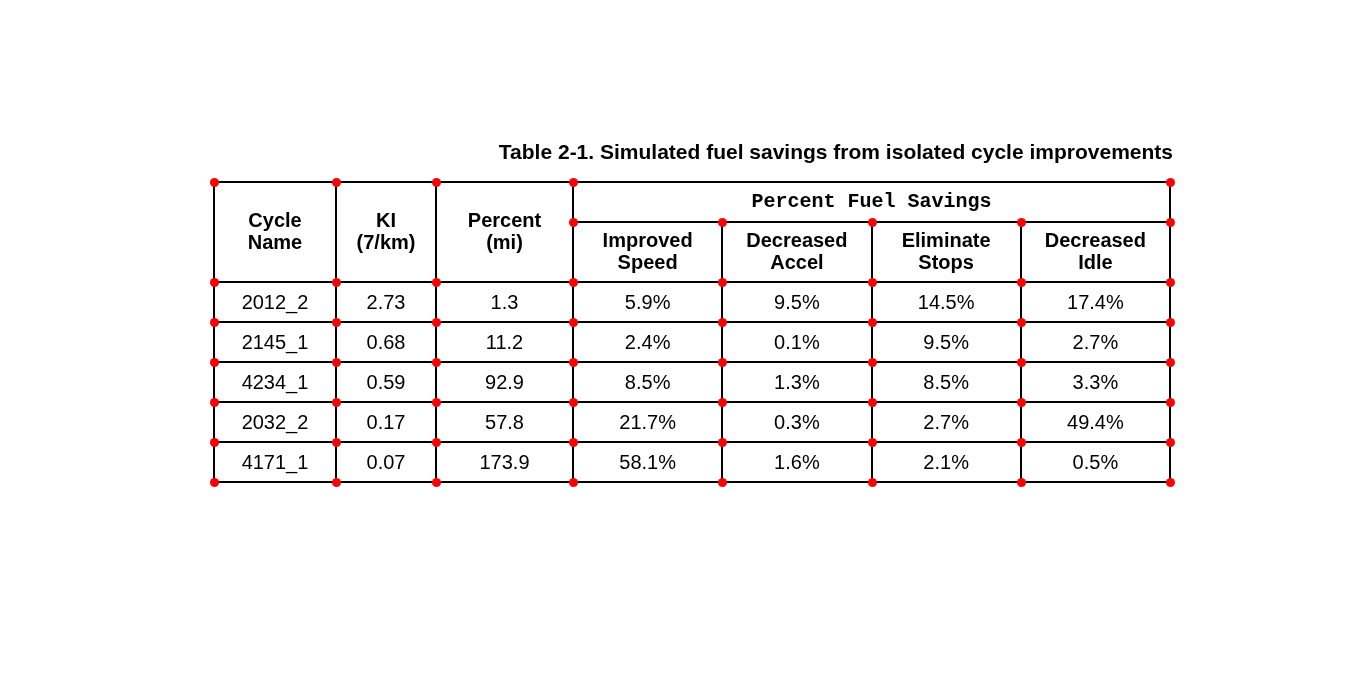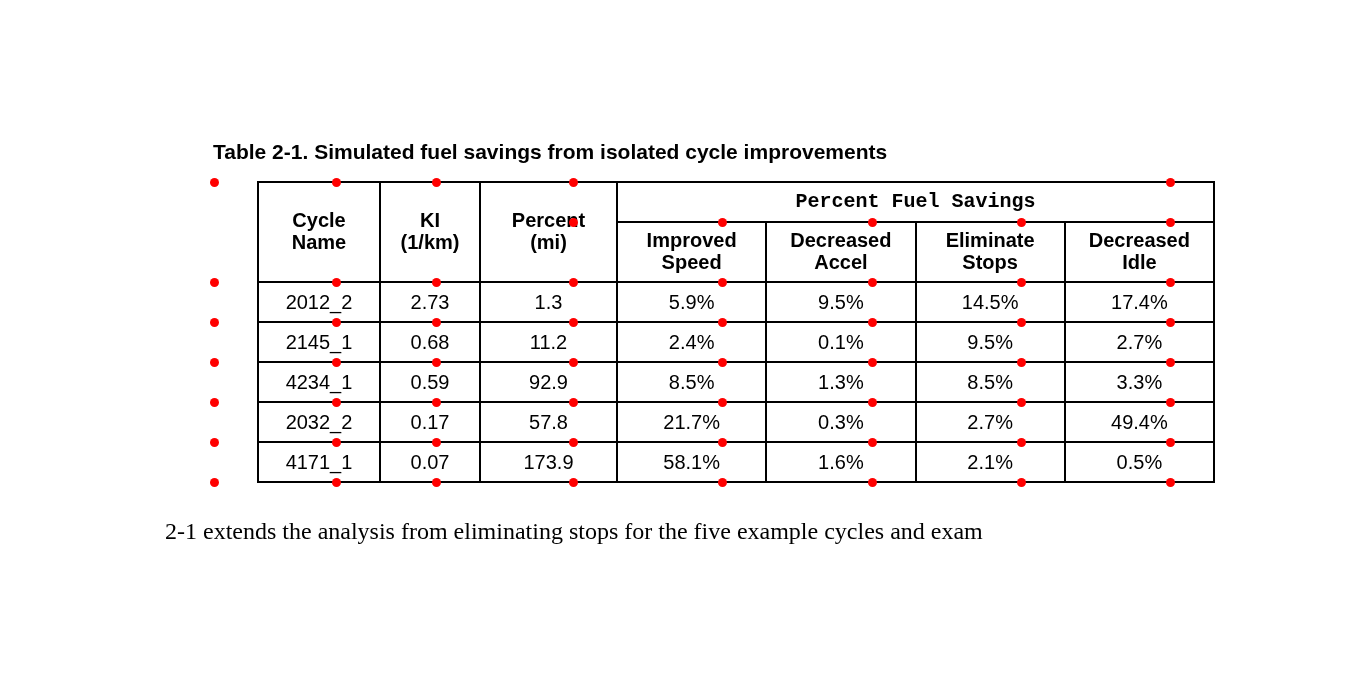--- a/index.html
+++ b/index.html
@@ -21,34 +21,33 @@
     top: 0;
     width: 1366px;
     height: 674px;
   }
 
   .table-caption {
     position: absolute;
     left: 213px;
     top: 140px;
     width: 960px;
-    text-align: left;
+    text-align: right;
     font-family: "Liberation Sans", sans-serif;
     font-weight: bold;
     font-size: 21px;
     color: #000000;
     white-space: nowrap;
   }
 
   .table-wrap {
     position: absolute;
     left: 213px;
     top: 181px;
     width: 958px;
-    margin-left: 44px;
   }
 
   table.data {
     border-collapse: collapse;
     width: 958px;
     table-layout: fixed;
     font-family: "Liberation Sans", sans-serif;
     color: #000000;
   }
 
@@ -129,21 +128,21 @@
   <div class="table-wrap">
     <table class="data">
       <thead>
         <tr>
           <th class="head-left tall-head" rowspan="2">
             <div>Cycle</div>
             <div>Name</div>
           </th>
           <th class="head-ki tall-head" rowspan="2">
             <div>KI</div>
-            <div>(1/km)</div>
+            <div>(7/km)</div>
           </th>
           <th class="head-dist tall-head" rowspan="2">
             <div>Percent</div>
             <div>(mi)</div>
           </th>
           <th class="group-head" colspan="4">Percent Fuel Savings</th>
         </tr>
         <tr>
           <th class="head-sub sub-head">
             <div>Improved</div>
@@ -206,21 +205,20 @@
           <td>173.9</td>
           <td>58.1%</td>
           <td>1.6%</td>
           <td>2.1%</td>
           <td>0.5%</td>
         </tr>
       </tbody>
     </table>
   </div>
 
-  <div class="body-text">2-1 extends the analysis from eliminating stops for the five example cycles and exam</div>
 
   <div class="markers" id="markers">
       <div class="mk" style="left: 214px; top: 182px; background: rgb(255, 0, 0);"></div>
       <div class="mk" style="left: 336px; top: 182px; background: rgb(255, 0, 0);"></div>
       <div class="mk" style="left: 214px; top: 282px; background: rgb(255, 0, 0);"></div>
       <div class="mk" style="left: 336px; top: 282px; background: rgb(255, 0, 0);"></div>
       <div class="mk" style="left: 436px; top: 182px; background: rgb(255, 0, 0);"></div>
       <div class="mk" style="left: 436px; top: 282px; background: rgb(255, 0, 0);"></div>
       <div class="mk" style="left: 573px; top: 182px; background: rgb(255, 0, 0);"></div>
       <div class="mk" style="left: 573px; top: 282px; background: rgb(255, 0, 0);"></div>

